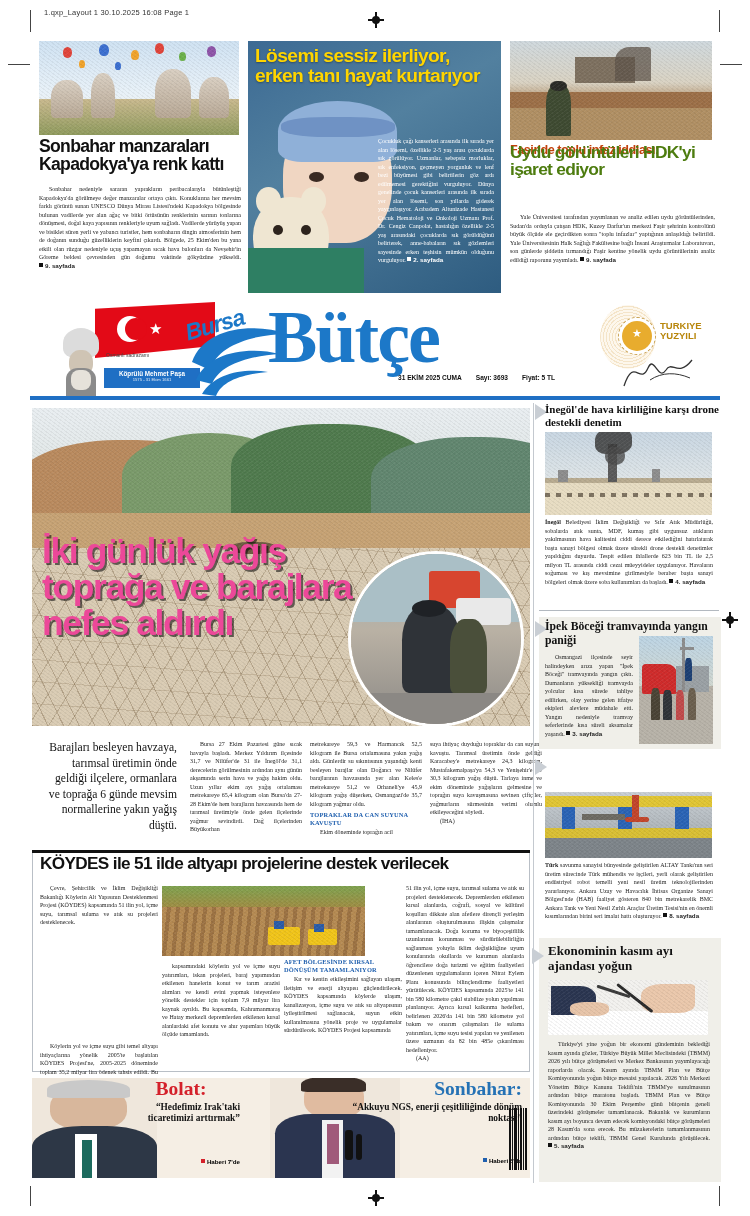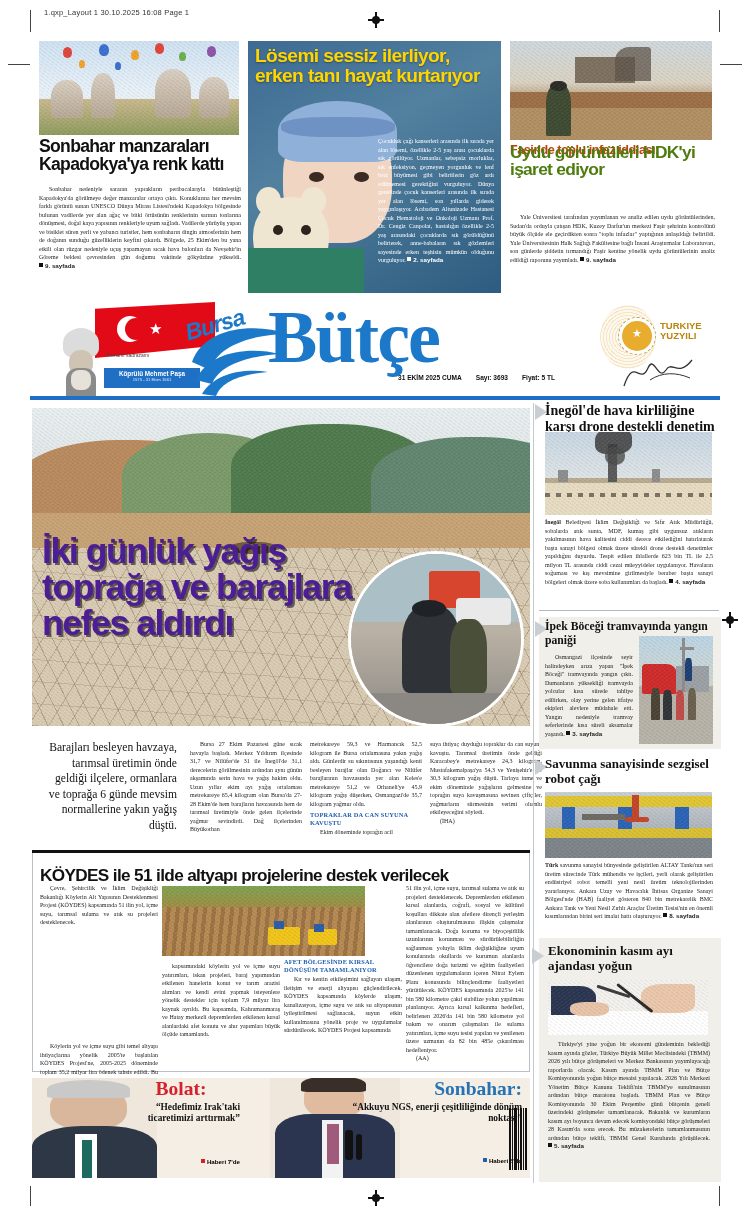--- a/index.html
+++ b/index.html
@@ -86,34 +86,34 @@
               border:1px dashed #c9a253; }
   #tyy-inner{ position:absolute; left:22px; top:18px; width:30px; height:30px; border-radius:50%; background:#e8ac2e; }
   #tyy-txt  { position:absolute; left:60px; top:18px; font-family:"Liberation Sans",sans-serif; font-weight:bold;
               font-size:9.5px; color:#b8860b; line-height:1.05; }
   #signature{ position:absolute; left:620px; top:352px; width:80px; height:40px; }
 
   
   #main-photo { left:32px; top:408px; width:498px; height:318px; }
   #main-photo .hill { position:absolute; }
   #main-title { position:absolute; left:42px; top:533px; width:370px; font-size:35.5px;
-                color:#4c1d95; letter-spacing:-1.4px; line-height:1.02; text-shadow:2px 2px 0 rgba(0,0,0,.55); z-index:5; }
+                color:#ec4899; letter-spacing:-1.4px; line-height:1.02; text-shadow:2px 2px 0 rgba(0,0,0,.55); z-index:5; }
   #main-inset { position:absolute; left:348px; top:551px; width:176px; height:176px; border-radius:50%;
                 overflow:hidden; border:3px solid #fff; z-index:4; }
   #main-lede  { position:absolute; left:43px; top:740px; width:134px; font-family:"Liberation Serif",serif;
                 font-size:11.6px; line-height:1.34; text-align:right; color:#111; }
   .main-col { position:absolute; top:740px; width:112px; }
   #main-c1 { left:190px; } #main-c2 { left:310px; } #main-c3 { left:430px; }
   .subhead-blue { font-family:"Liberation Serif",serif; font-weight:bold; font-size:6.4px; color:#1f5fae;
                   line-height:1.25; letter-spacing:.15px; margin:3px 0 1px; }
 
   
   #koydes-box { position:absolute; left:32px; top:850px; width:498px; height:222px; border:1px solid #b9bfc6; background:#fff; }
   #koydes-rule-top { position:absolute; left:32px; top:850px; width:498px; height:3px; background:#111; }
-  #koydes-title { position:absolute; left:40px; top:855px; width:484px; font-size:17.2px; color:#111; letter-spacing:-.65px;margin-top:12px; }
+  #koydes-title { position:absolute; left:40px; top:855px; width:484px; font-size:17.2px; color:#111; letter-spacing:-.65px; }
   #koydes-photo { left:162px; top:886px; width:203px; height:70px; }
   .k-col { position:absolute; width:118px; }
   #k-c1 { left:40px; top:884px; } #k-c2 { left:162px; top:962px; }
   #k-c3 { left:284px; top:884px; } #k-c4 { left:406px; top:884px; }
   #k-c2b { position:absolute; left:40px; top:1042px; width:118px; }
 
   
   #promo { position:absolute; left:32px; top:1078px; width:498px; height:100px; background:#f5eee4; overflow:hidden; }
   #promo-p1 { position:absolute; left:0; top:0; width:125px; height:100px; }
   #promo-p2 { position:absolute; left:238px; top:0; width:130px; height:100px; }
@@ -126,21 +126,21 @@
                 font-family:"Liberation Serif",serif; font-weight:bold; font-size:19.5px; color:#2572b5; }
   #bay-quote  { position:absolute; left:350px; top:1102px; width:172px; text-align:right;
                 font-family:"Liberation Serif",serif; font-weight:bold; font-size:9.4px; line-height:1.2; color:#111; }
   #bay-cont   { position:absolute; left:350px; top:1157px; width:172px; text-align:right; }
   #barcode { position:absolute; left:509px; top:1108px; width:18px; height:62px; }
   .bc-line { position:absolute; top:0; height:62px; background:#111; }
 
   
   .side-arrow { position:absolute; width:12px; height:16px; background:#c9ced4;
                 clip-path:polygon(0 0, 100% 50%, 0 100%); }
-  #s1-title { position:absolute; left:545px; top:403px; width:180px; font-size:14px; color:#111; line-height:1.17; }
+  #s1-title { position:absolute; left:545px; top:403px; width:180px; font-size:11px; color:#111; line-height:1.17; }
   #s1-photo { left:545px; top:432px; width:167px; height:83px; }
   #s1-body  { position:absolute; left:545px; top:518px; width:168px; }
   #s1-rule  { position:absolute; left:539px; top:610px; width:180px; height:1px; background:#b3b9c0; }
 
   #s2-box   { position:absolute; left:539px; top:617px; width:182px; height:132px; background:#f0efe9; }
   #s2-title { position:absolute; left:545px; top:620px; width:172px; font-size:11.7px; color:#111; line-height:1.17; }
   #s2-photo { left:639px; top:636px; width:74px; height:108px; }
   #s2-body  { position:absolute; left:545px; top:653px; width:88px; }
 
   #s3-title { position:absolute; left:545px; top:757px; width:180px; font-size:13px; color:#111; line-height:1.15; }
@@ -415,21 +415,20 @@
     <div style="position:absolute;left:56%;top:10%;width:18%;height:3%;background:#8c8c8c;"></div>
     <div style="position:absolute;left:62%;top:20%;width:9%;height:22%;background:#1c3f73;border-radius:30% 30% 8% 8%;"></div>
     <div style="position:absolute;left:16%;top:48%;width:12%;height:30%;background:#4a4335;border-radius:32% 32% 6% 6%;"></div>
     <div style="position:absolute;left:33%;top:50%;width:11%;height:28%;background:#2f3338;border-radius:32% 32% 6% 6%;"></div>
     <div style="position:absolute;left:50%;top:50%;width:11%;height:28%;background:#c14a4a;border-radius:32% 32% 6% 6%;"></div>
     <div style="position:absolute;left:66%;top:48%;width:11%;height:30%;background:#6b5f4e;border-radius:32% 32% 6% 6%;"></div>
   </div>
   <div class="body-txt ind" id="s2-body"><span>Osmangazi ilçesinde seyir halindeyken arıza yapan "İpek Böceği" tramvayında yangın çıktı. Dumanların yüksekliği tramvayda yolcular kısa sürede tahliye edilirken, olay yerine gelen itfaiye ekipleri alevlere müdahale etti. Yangın nedeniyle tramvay seferlerinde kısa süreli aksamalar yaşandı.</span> <span class="cont"><span class="sq sq-k"></span><span>3. sayfada</span></span></div>
 
   <div class="side-arrow" style="left:535px;top:759px;"></div>
-  <div class="serif-hl" id="s3-title">Savunma sanayisinde sezgisel robot çağı</div>
   <div class="photo ph-grain" id="s3-photo">
     <div style="position:absolute;inset:0;background:linear-gradient(#c9cfd4,#aeb5ba 55%,#8f969c 100%);"></div>
     <div style="position:absolute;left:0;top:6%;width:100%;height:16%;background:#e0c533;"></div>
     <div style="position:absolute;left:0;top:54%;width:100%;height:16%;background:#d9bf33;"></div>
     <div style="position:absolute;left:10%;top:22%;width:8%;height:34%;background:#2a63b5;"></div>
     <div style="position:absolute;left:44%;top:22%;width:8%;height:34%;background:#2a63b5;"></div>
     <div style="position:absolute;left:78%;top:22%;width:8%;height:34%;background:#2a63b5;"></div>
     <div style="position:absolute;left:52%;top:4%;width:4%;height:40%;background:#c2452a;"></div>
     <div style="position:absolute;left:48%;top:38%;width:14%;height:8%;background:#c2452a;border-radius:3px;"></div>
     <div style="position:absolute;left:22%;top:34%;width:26%;height:8%;background:#6d6a62;"></div>

